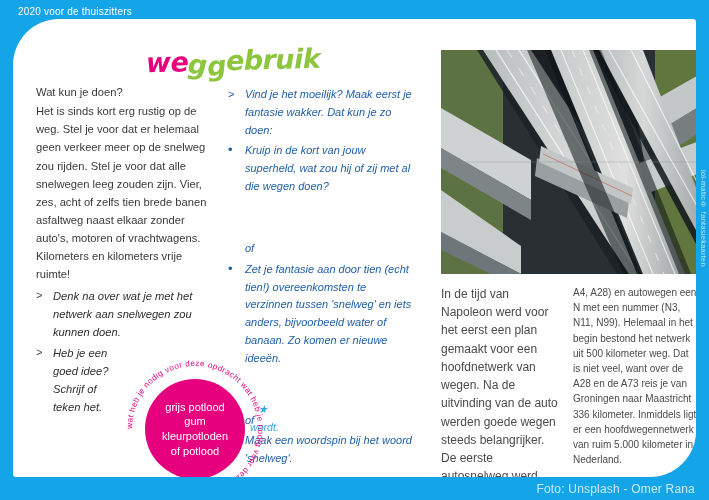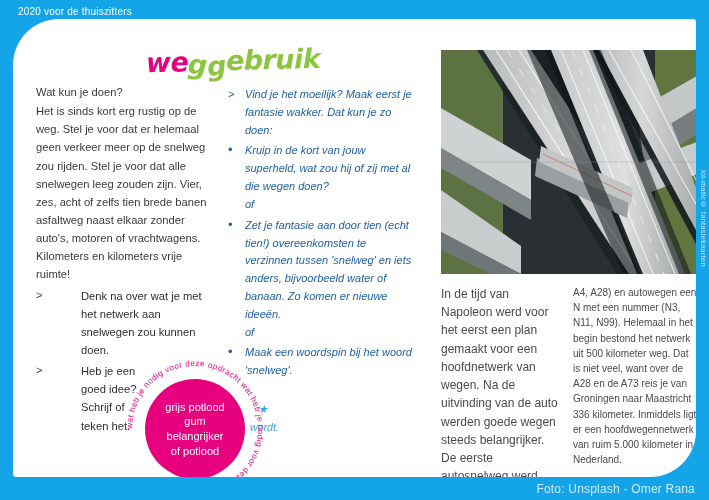--- a/index.html
+++ b/index.html
@@ -52,26 +52,26 @@
     position:absolute; left:215px; top:64px; width:185px;
     font-size:11px; line-height:1.62; color:#1f5fa8;
   }
 
   .q-line{ margin-bottom:1px; }
   .bullet-row{ display:flex; gap:8px; margin-top:3px; }
   .bullet-row .mark{ width:9px; flex:0 0 9px; text-align:left; }
   .bullet-row .txt{ flex:1; }
 
   .col-left .bullet-row .mark{ color:#444; font-size:11px; }
-  .col-left .bullet-row .txt{ color:#2e2e2e;margin-left:28px; }
+  .col-left .bullet-row .txt{ font-style:italic; color:#2e2e2e; }
 
   .col-mid .bullet-row .mark{ color:#1f5fa8; }
   .col-mid .bullet-row .txt{ font-style:italic; }
   .col-mid .dot{ font-size:13px; line-height:1.25; }
-  .or-word{ font-style:italic; }
+  .or-word{ font-style:italic;margin-top:44px; }
 
   
   .star-block{
     position:absolute; left:245px; top:382px; width:160px;
     font-size:10.6px; line-height:1.62; color:#3aa6e0; font-style:italic;
   }
   .star-block .inner{ display:flex; gap:8px; }
   .star-block .mark{ flex:0 0 10px; color:#3aa6e0; font-size:11px; }
   .star-block .txt{ flex:1; text-align:center; }
   .star-block .last{ display:block; text-align:left; margin-left:-8px; }
@@ -185,21 +185,21 @@
         <path id="circpath" d="M 70,70 m -63,0 a 63,63 0 1,1 126,0 a 63,63 0 1,1 -126,0"></path>
       </defs>
       <text font-size="8.2" fill="#e6007e" font-family="'Liberation Sans', sans-serif" letter-spacing="0.4">
         <textPath href="#circpath" startOffset="0%" id="circ-text">wat heb je nodig voor deze opdracht wat heb je nodig voor deze opdracht </textPath>
       </text>
     </svg>
     <div class="circle-disc">
       <div class="lines">
         <div>grijs potlood</div>
         <div>gum</div>
-        <div>belangrijker</div>
+        <div>kleurpotloden</div>
         <div>of potlood</div>
       </div>
     </div>
   </div>
 
   <div class="photo">
     <svg width="256" height="224" viewBox="0 0 256 224" preserveAspectRatio="none">
       <defs>
         <linearGradient id="deck" x1="0" y1="0" x2="1" y2="0">
           <stop offset="0%" stop-color="#b9bcbd"></stop>

